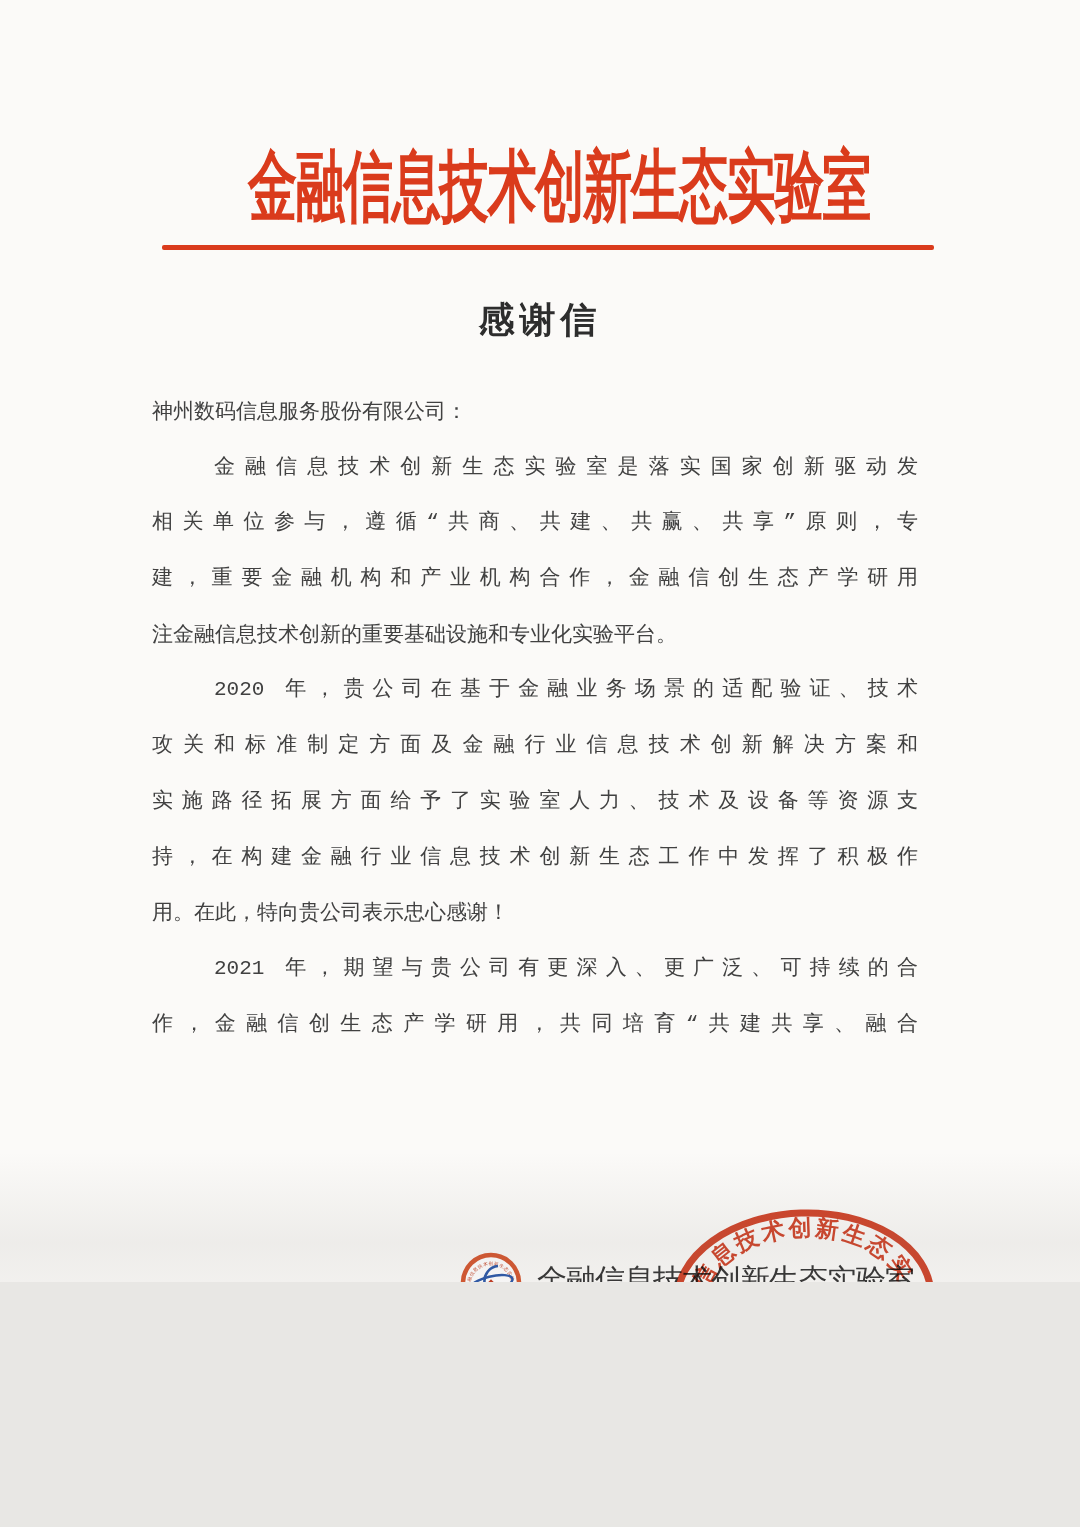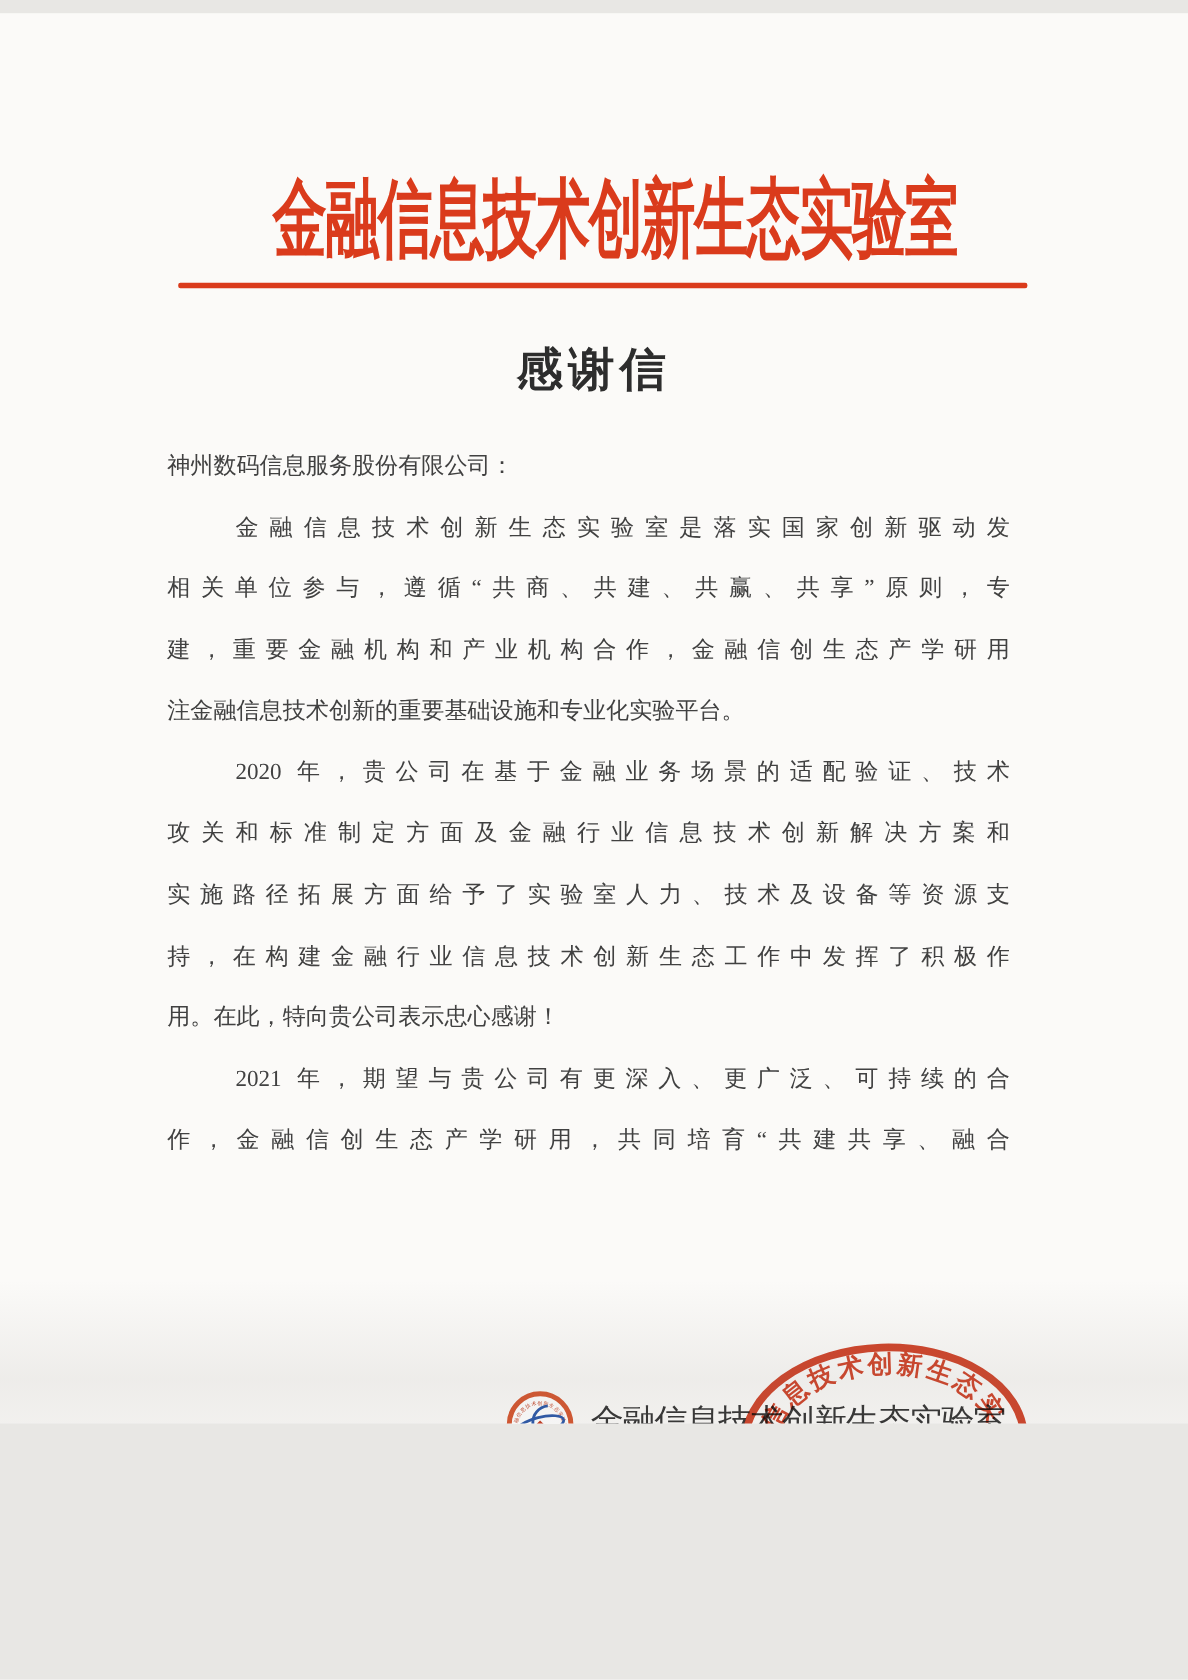--- a/index.html
+++ b/index.html
@@ -1,19 +1,19 @@
 <!DOCTYPE html>
 <html style="--accent: #da3b1c; --seal: #cf2f12; --ink: #414141;"><head>
 <meta charset="utf-8">
 <style>
   html,body{margin:0;padding:0;background:#e8e7e4;}
   .page{
     position:relative;
     width:1080px;height:1282px;
-    margin:12px auto;
+    margin:0 auto;
     background:#fbfaf8;
     overflow:hidden;
     font-family:"Liberation Serif","DejaVu Serif",serif;
   }
   .page::after{ 
     content:"";position:absolute;left:0;right:0;bottom:0;height:130px;
     background:linear-gradient(180deg, rgba(0,0,0,0) 0%, rgba(120,115,108,0.10) 70%, rgba(120,115,108,0.07) 100%);
     pointer-events:none;
   }
 
@@ -31,38 +31,39 @@
   }
   .rule{position:absolute;background:var(--accent,#da3b1c);height:5px;border-radius:2px;}
   .rule-top{left:162px;top:245px;width:772px;}
   .rule-bottom{left:155px;top:1396px;width:777px;background:var(--seal,#cf3a1e);}
 
   .letter-title{
     position:absolute;left:0;right:0;top:296px;
     text-align:center;
     font-family:"Liberation Sans","DejaVu Sans",sans-serif;
     font-weight:600;
-    font-size:42px;letter-spacing:5px;
+    font-size:36px;letter-spacing:5px;
     color:#2d2d2d;
   }
 
   
   .letter-body{
     position:absolute;left:152px;top:384px;width:766px;
     color:var(--ink,#414141);
     font-size:21px;
   }
   .letter-body .line{
     height:55.7px;line-height:55.7px;
     white-space:nowrap;
   }
   .letter-body .line.stretch{
     white-space:normal;
     text-align:justify;
     text-align-last:justify;
+    font-family:Liberation Mono, monospace;
   }
   .letter-body .line.indent{padding-left:62px;}
 
   
   .sig-org{
     position:absolute;left:537px;top:1260px;
     font-size:30px;letter-spacing:-1px;color:#333;
     white-space:nowrap;
   }
   .sig-date{

